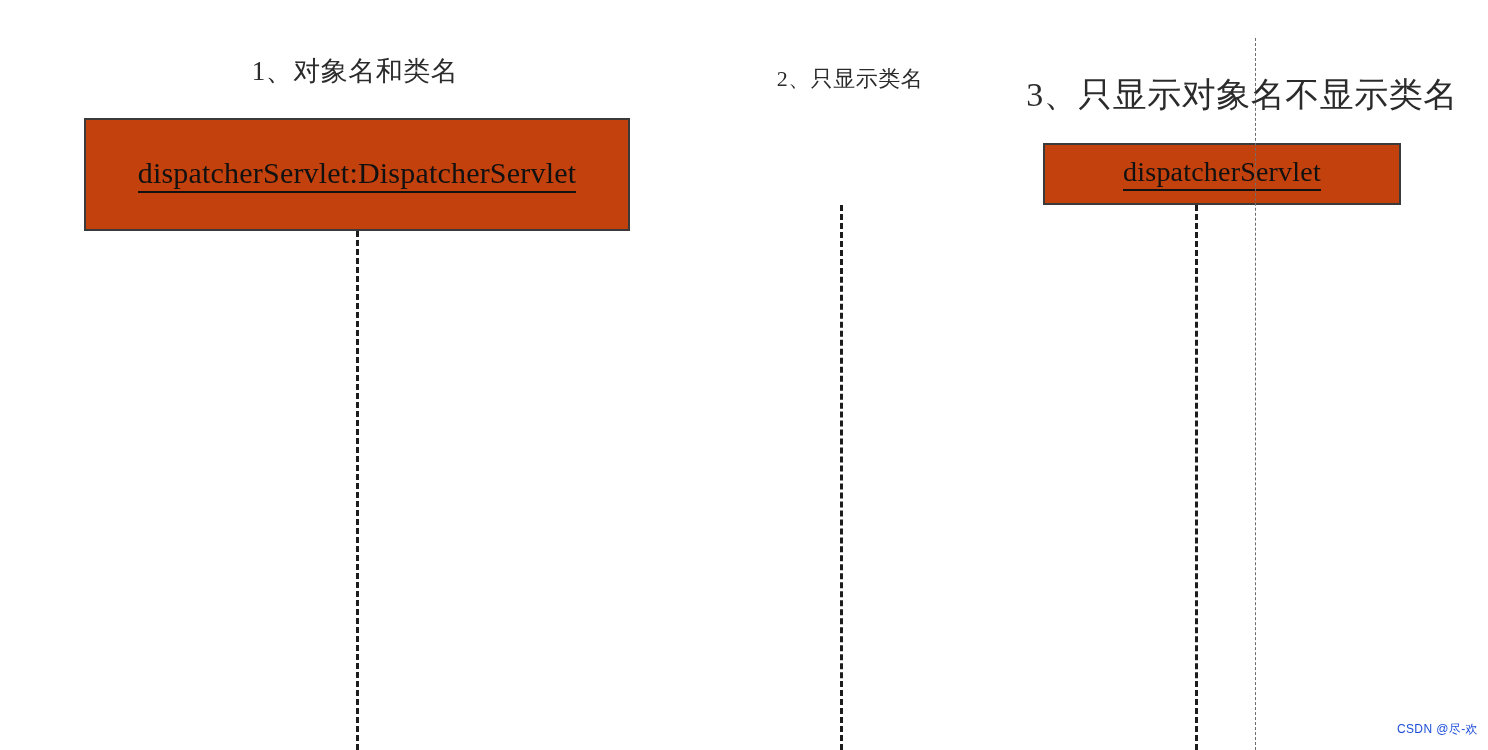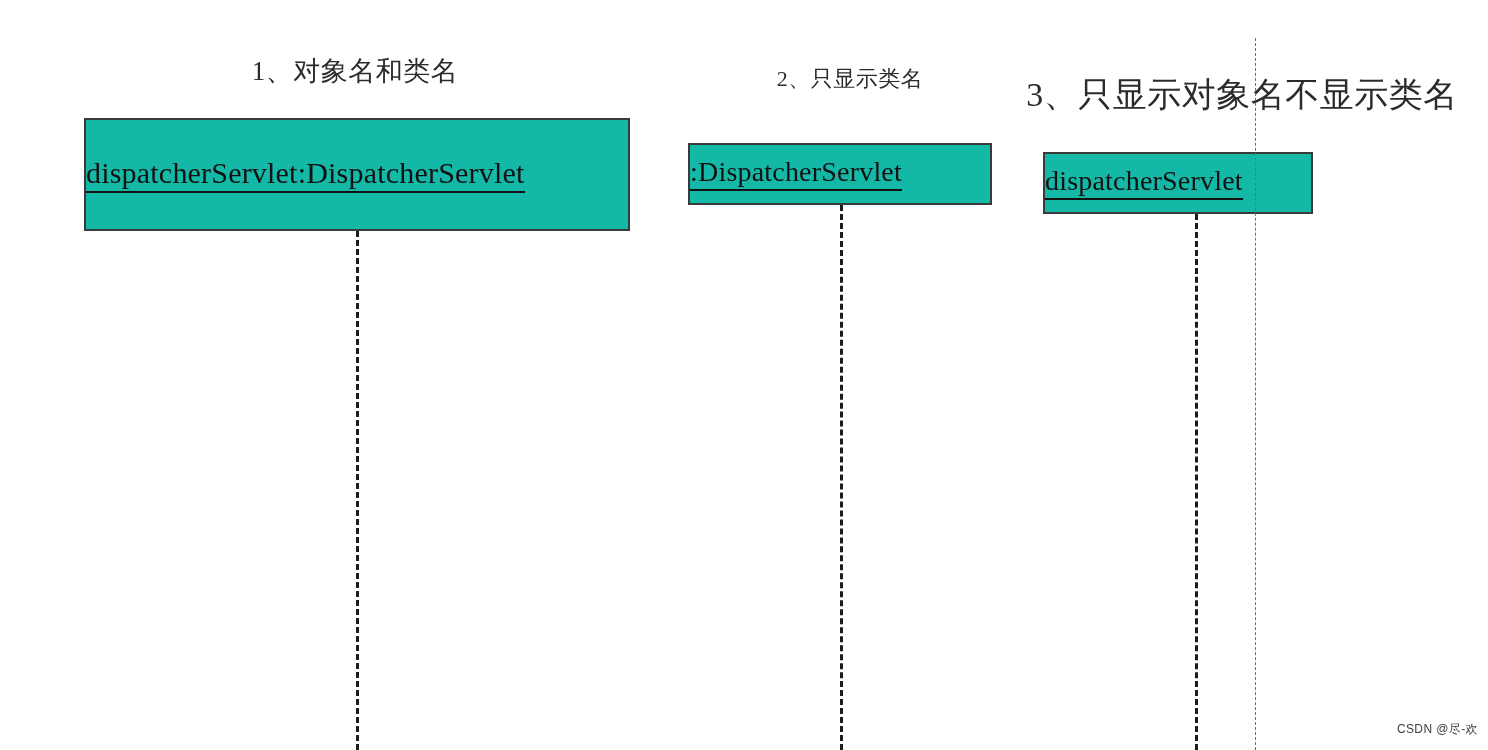--- a/index.html
+++ b/index.html
@@ -35,43 +35,43 @@
     transform: translateX(-50%);
   }
   .caption-1 { left: 355px; top: 58px; }
   .caption-2 { left: 850px; top: 68px; font-size: 22px; }
   .caption-3 { left: 1242px; top: 78px; font-size: 34px; }
 
   
   .participant {
     position: absolute;
     box-sizing: border-box;
-    background: #14b8a6;
+    background: #c2410c;
     border: 2px solid #3a3a3a;
     display: flex;
     align-items: center;
-    justify-content: flex-start;
+    justify-content: center;
     z-index: 3;
   }
   .participant .label {
     font-family: "Liberation Serif", "DejaVu Serif", serif;
     font-size: 29px;
     line-height: 1.1;
     color: #111111;
     white-space: nowrap;
     border-bottom: 2px solid #111111;
     padding-bottom: 2px;
     letter-spacing: 0.2px;
   }
 
   .box-1 { left: 84px;   top: 118px; width: 546px; height: 113px; }
   .box-1 .label { font-size: 30px; }
   .box-2 { left: 688px;  top: 143px; width: 304px; height: 62px; }
   .box-2 .label { font-size: 28px; }
-  .box-3 { left: 1043px; top: 152px; width: 270px; height: 62px; }
+  .box-3 { left: 1043px; top: 143px; width: 358px; height: 62px; }
   .box-3 .label { font-size: 28px; }
 
   
   .lifeline {
     position: absolute;
     width: 0;
     border-left: 3px dashed #1c1c1c;
     z-index: 1;
   }
   .lifeline-1 { left: 356px;  top: 231px; height: 519px; }
@@ -89,44 +89,41 @@
     z-index: 4;
   }
 
   
   .watermark {
     position: absolute;
     right: 10px;
     bottom: 12px;
     font-family: "Liberation Sans", "DejaVu Sans", sans-serif;
     font-size: 12px;
-    color: #404040;
+    color: #1d4ed8;
     white-space: nowrap;
     letter-spacing: 0.4px;
     z-index: 6;
   }
 </style>
 </head>
 <body>
 
 <div class="canvas">
 
   <div class="caption caption-1">1、对象名和类名</div>
 
   <div class="participant box-1">
     <span class="label">dispatcherServlet:DispatcherServlet</span>
   </div>
 
   <div class="lifeline lifeline-1"></div>
 
   <div class="caption caption-2">2、只显示类名</div>
 
-  <div class="participant box-2">
-    <span class="label">:DispatcherServlet</span>
-  </div>
 
   <div class="lifeline lifeline-2"></div>
 
   <div class="caption caption-3">3、只显示对象名不显示类名</div>
 
   <div class="participant box-3">
     <span class="label">dispatcherServlet</span>
   </div>
 
   <div class="lifeline lifeline-3"></div>

